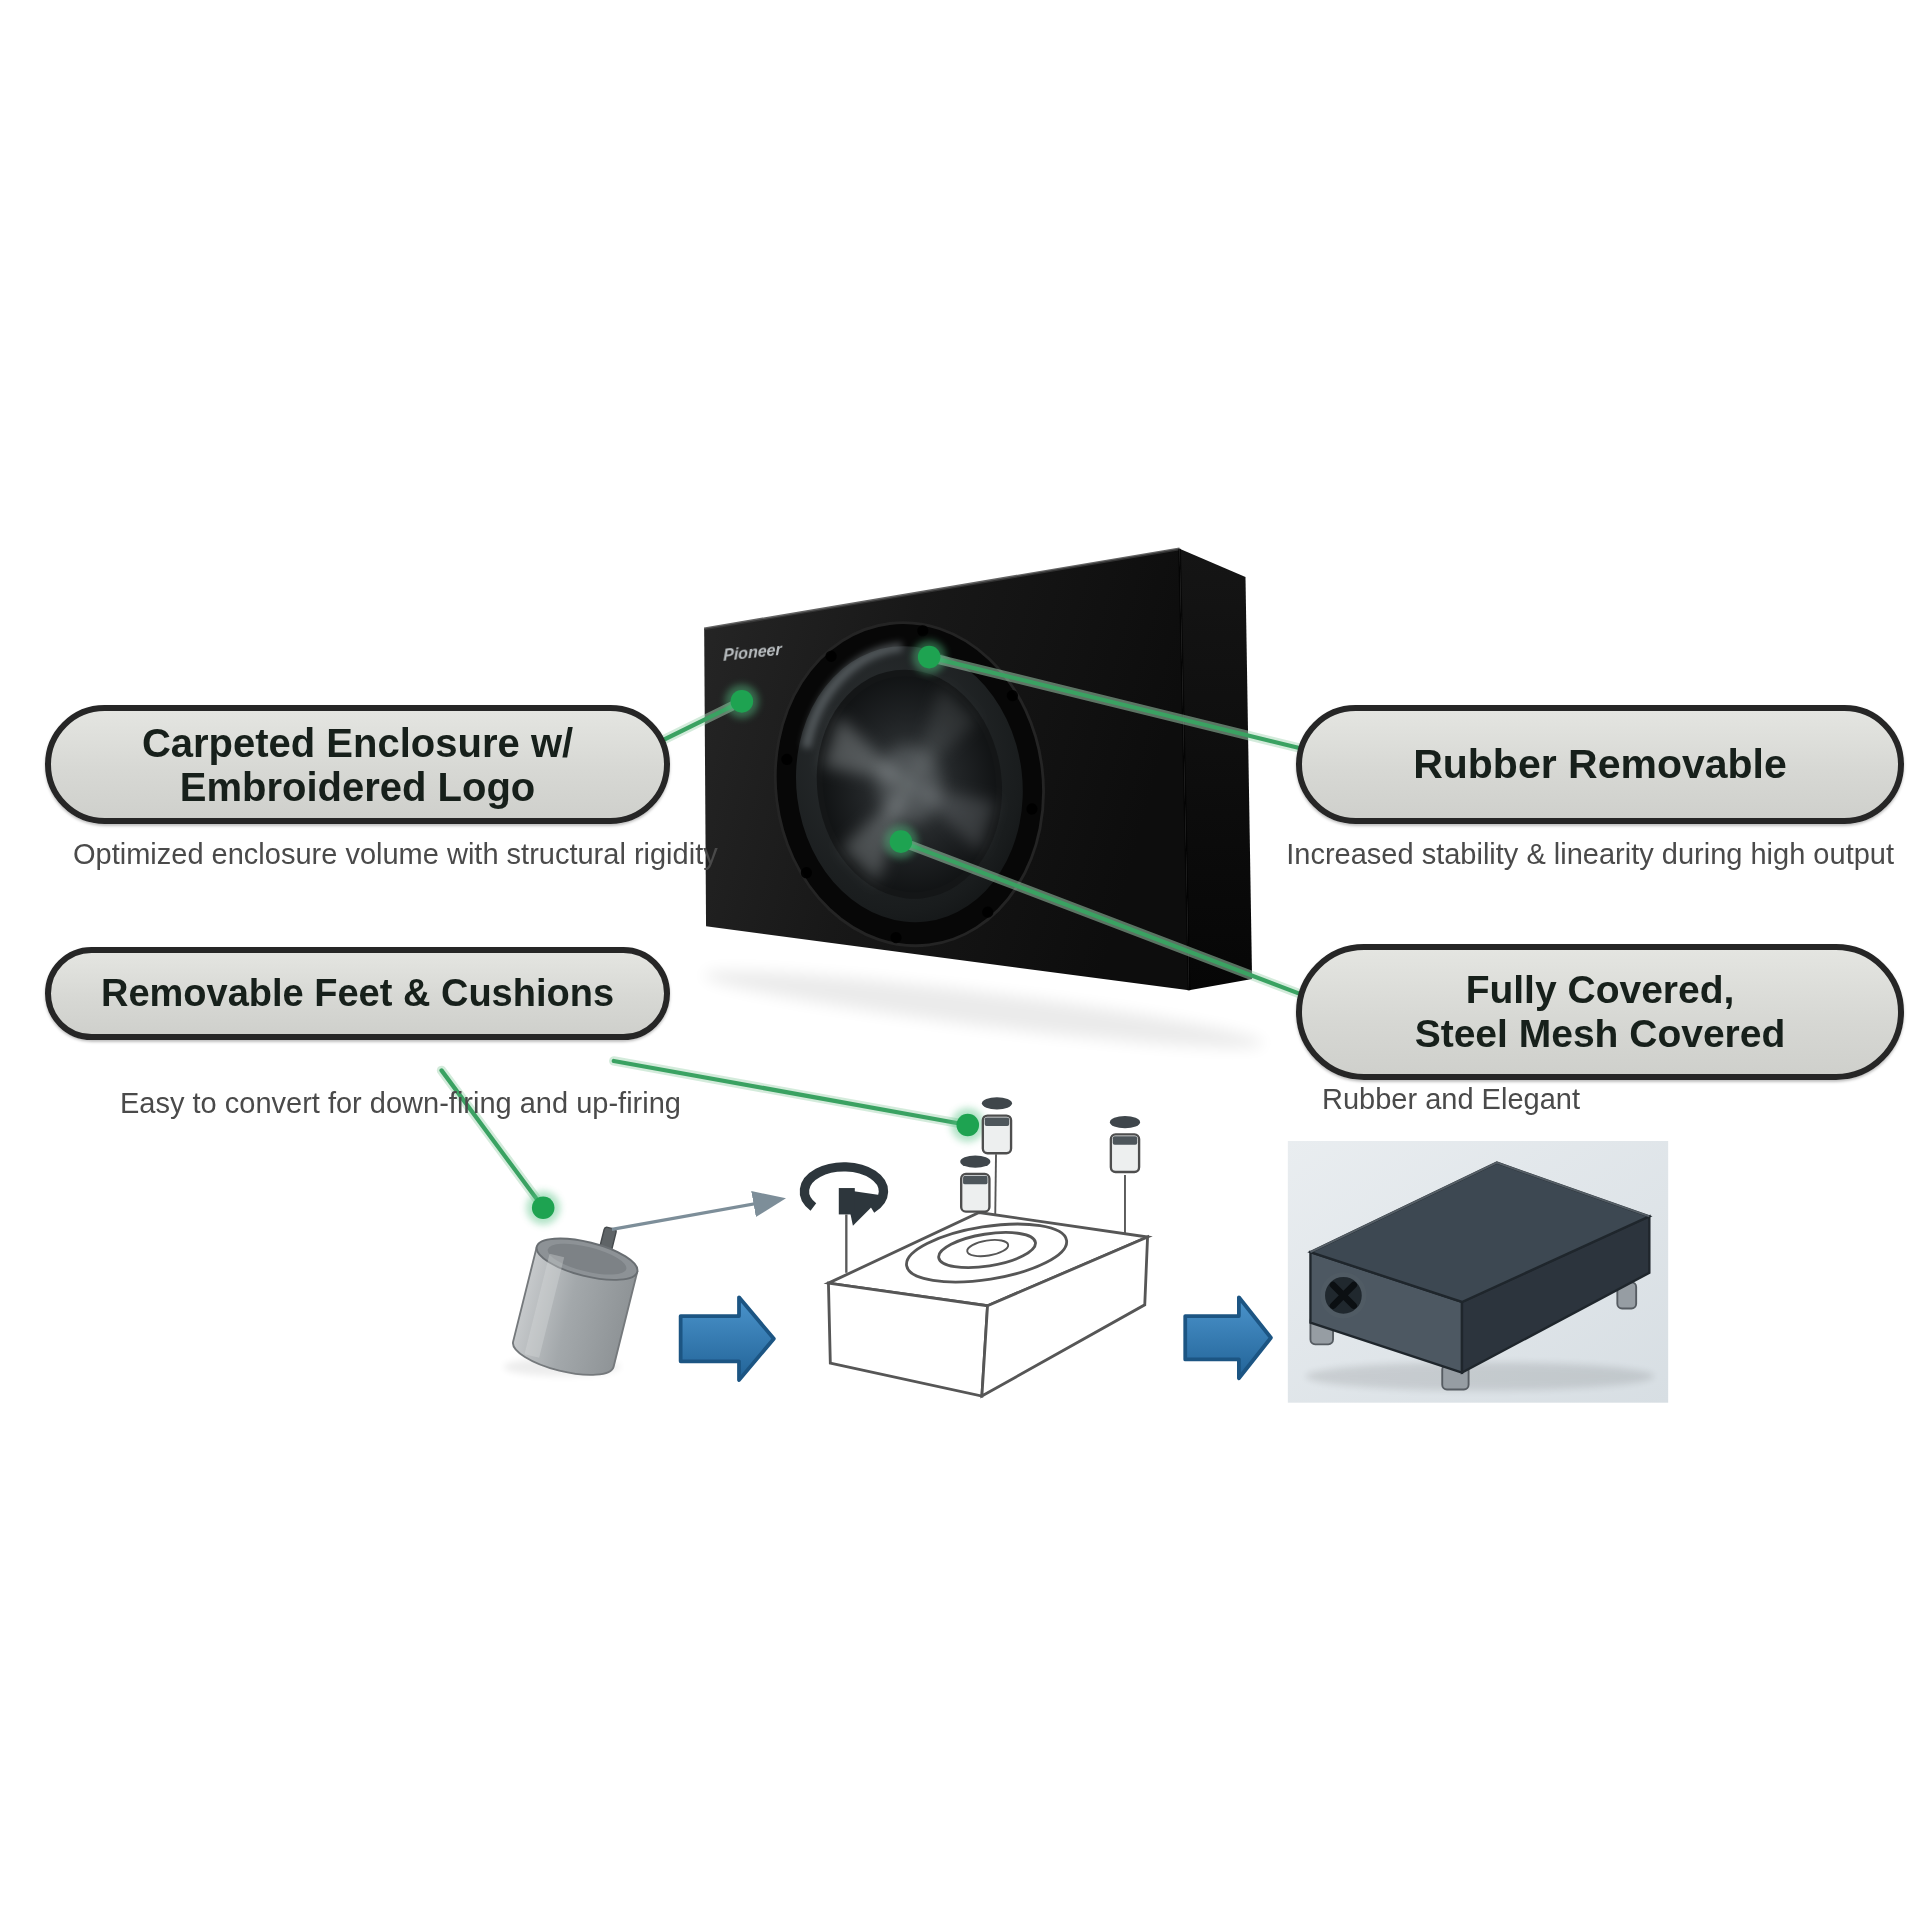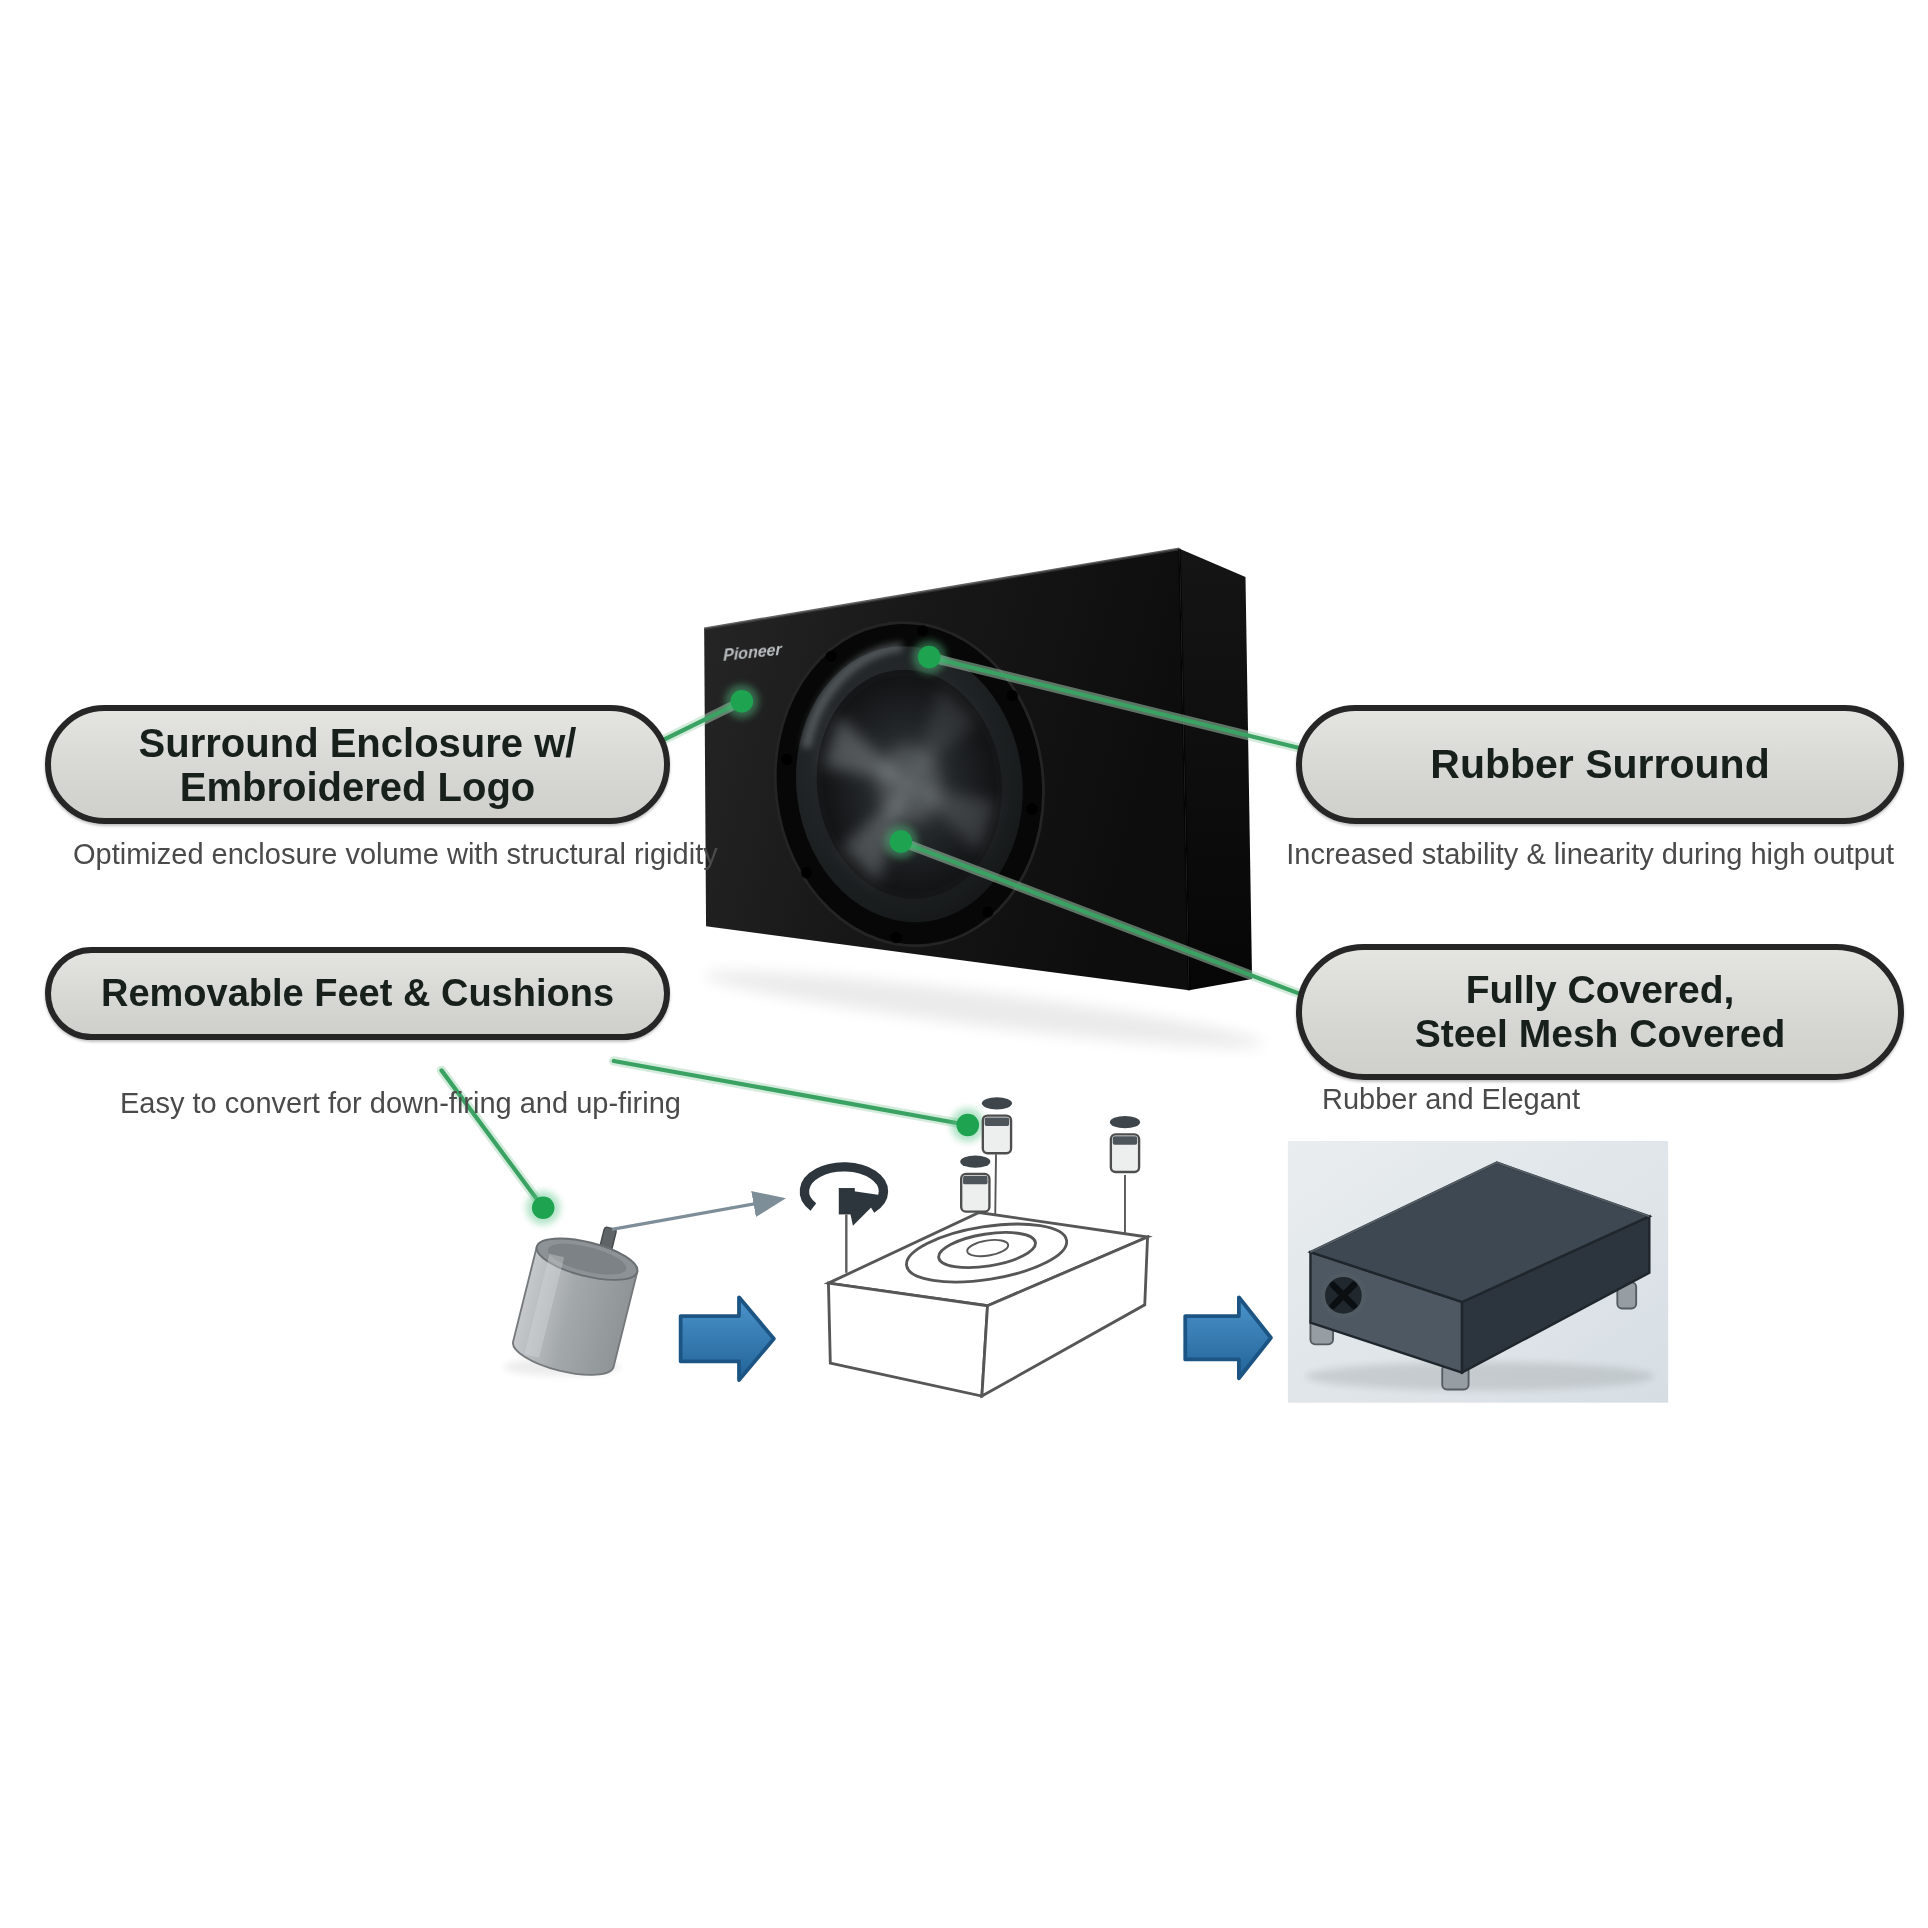--- a/index.html
+++ b/index.html
@@ -234,25 +234,25 @@
       <path d="M1392,1330 L1590,1235 L1752,1292" fill="none" stroke="#6c767f" stroke-width="2" opacity="0.7"></path>
 
       <g>
         <circle cx="1427" cy="1376" r="22" fill="#20282e" stroke="#505b64" stroke-width="5"></circle>
         <path d="M1416,1365 L1438,1387 M1416,1387 L1438,1365" stroke="#0b0f12" stroke-width="7" stroke-linecap="round"></path>
       </g>
     </g>
   </svg>
 
   <div class="callout" id="callout-carpeted">
-    <span>Surround Enclosure w/</span>
+    <span>Carpeted Enclosure w/</span>
     <span>Embroidered Logo</span>
   </div>
   <div class="callout" id="callout-rubber">
-    <span>Rubber Surround</span>
+    <span>Rubber Removable</span>
   </div>
   <div class="callout" id="callout-feet">
     <span>Removable Feet &amp; Cushions</span>
   </div>
   <div class="callout" id="callout-grille">
     <span>Fully Covered,</span>
     <span>Steel Mesh Covered</span>
   </div>
 
   <div class="desc" id="desc-carpeted">

